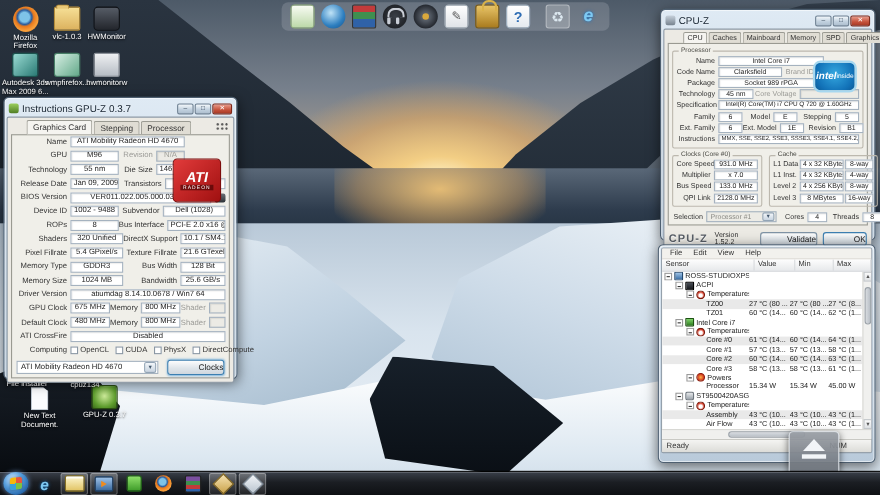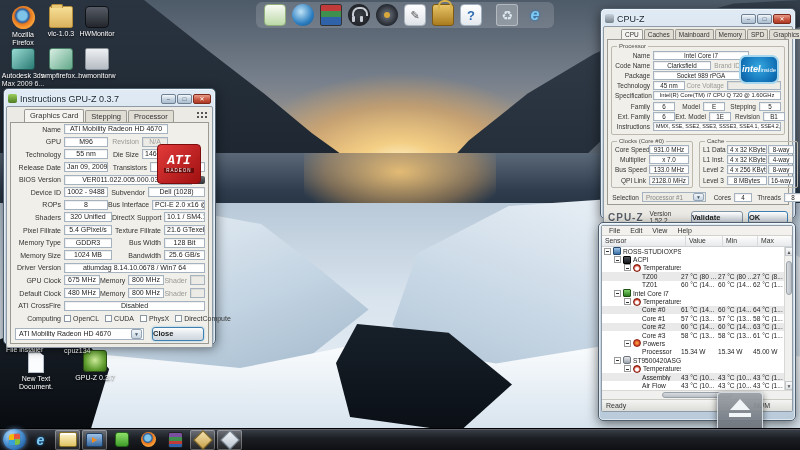--- a/index.html
+++ b/index.html
@@ -85,30 +85,30 @@
   .tabpanel{border:1px solid #9a9a92;background:#f0efe9;margin:0 3px 3px 3px;position:relative;}
 
   .lbl{font-size:7px;color:#333;text-align:right;padding-right:3px;white-space:nowrap;flex:none;}
   .lbl.gray{color:#9a9a96;}
   .fld{background:#fff;border:1px solid #a5b2bf;box-shadow:inset 1px 1px 1px rgba(0,0,0,.07);
        font-size:7px;height:10px;line-height:8px;padding:0 2px;text-align:center;color:#1c1c1c;
        white-space:nowrap;overflow:hidden;flex:none;}
   .fld.grow{flex:1;}
   .fld.gray{background:#ecebe5;color:#a0a09a;}
   .btn{border:1px solid #7f93a5;border-radius:3px;background:linear-gradient(#fdfdfd,#dfe5ea 55%,#cfd7de);
-       font-size:7.5px;text-align:left;color:#222;font-weight:bold;}
+       font-size:7.5px;text-align:right;color:#222;}
 
   
   .gz{left:3px;top:88px;width:213px;height:257px;}
   .gz .tico{background:linear-gradient(#9ccf5d,#4f7d24);}
   .gzrow{display:flex;align-items:center;height:12.6px;padding:0 3px;}
   .gz .lbl{width:50px;}
   .ati{position:absolute;right:7px;top:21px;width:44px;height:40px;background:linear-gradient(135deg,#e23b3b,#a01010);
        border:1px solid #7d0c0c;border-radius:4px;color:#fff;display:flex;flex-direction:column;align-items:center;justify-content:center;z-index:3;}
-  .ati .a1{font-weight:bold;font-style:italic;font-size:13px;line-height:12px;font-family:Liberation Mono, monospace;}
+  .ati .a1{font-weight:bold;font-style:italic;font-size:13px;line-height:12px;}
   .ati .a2{font-size:4.5px;letter-spacing:1px;background:rgba(60,0,0,.6);padding:0 2px;margin-top:1px;}
   .bioscam{width:10px;height:8px;margin-left:3px;background:linear-gradient(#6a7076,#2e3338);border-radius:2px;flex:none;}
   .chk{display:flex;align-items:center;margin-right:6px;}
   .chk .box{width:7px;height:7px;background:#fff;border:1px solid #8a97a4;margin-right:2px;flex:none;}
   .chk .cl{font-size:7px;color:#333;white-space:nowrap;}
   .gzbottom{display:flex;align-items:center;padding:2px 4px;}
   .dd{display:flex;align-items:center;background:#fff;border:1px solid #a5b2bf;height:12px;flex:1;}
   .dd .ddtxt{font-size:7px;padding:0 3px;flex:1;text-align:left;white-space:nowrap;overflow:hidden;}
   .dd .dda{width:11px;height:10px;margin:0 1px;background:linear-gradient(#f2f6fa,#c8d4e0);border:1px solid #93a5b6;border-radius:2px;font-size:5px;line-height:9px;text-align:center;color:#41566b;flex:none;}
   .gz-close{width:52px;height:14px;margin-left:8px;line-height:12px;border-color:#3c7fb1;box-shadow:0 0 2px #7ab2dd;}
@@ -444,21 +444,21 @@
                 <span class="box"></span>
                 <span class="cl">DirectCompute</span>
               </span>
             </span>
         </div>
         <div class="gzbottom">
           <span class="dd">
             <span class="ddtxt">ATI Mobility Radeon HD 4670</span>
             <span class="dda">▼</span>
           </span>
-          <span class="btn gz-close">Close</span>
+          <span class="btn gz-close">Clocks</span>
         </div>
       </div>
     </div>
   </div>
 
   <div class="win cz">
     <div class="tbar">
       <span class="tico"></span>
       <span class="ttxt">CPU-Z</span>
       <span class="wbtns">

